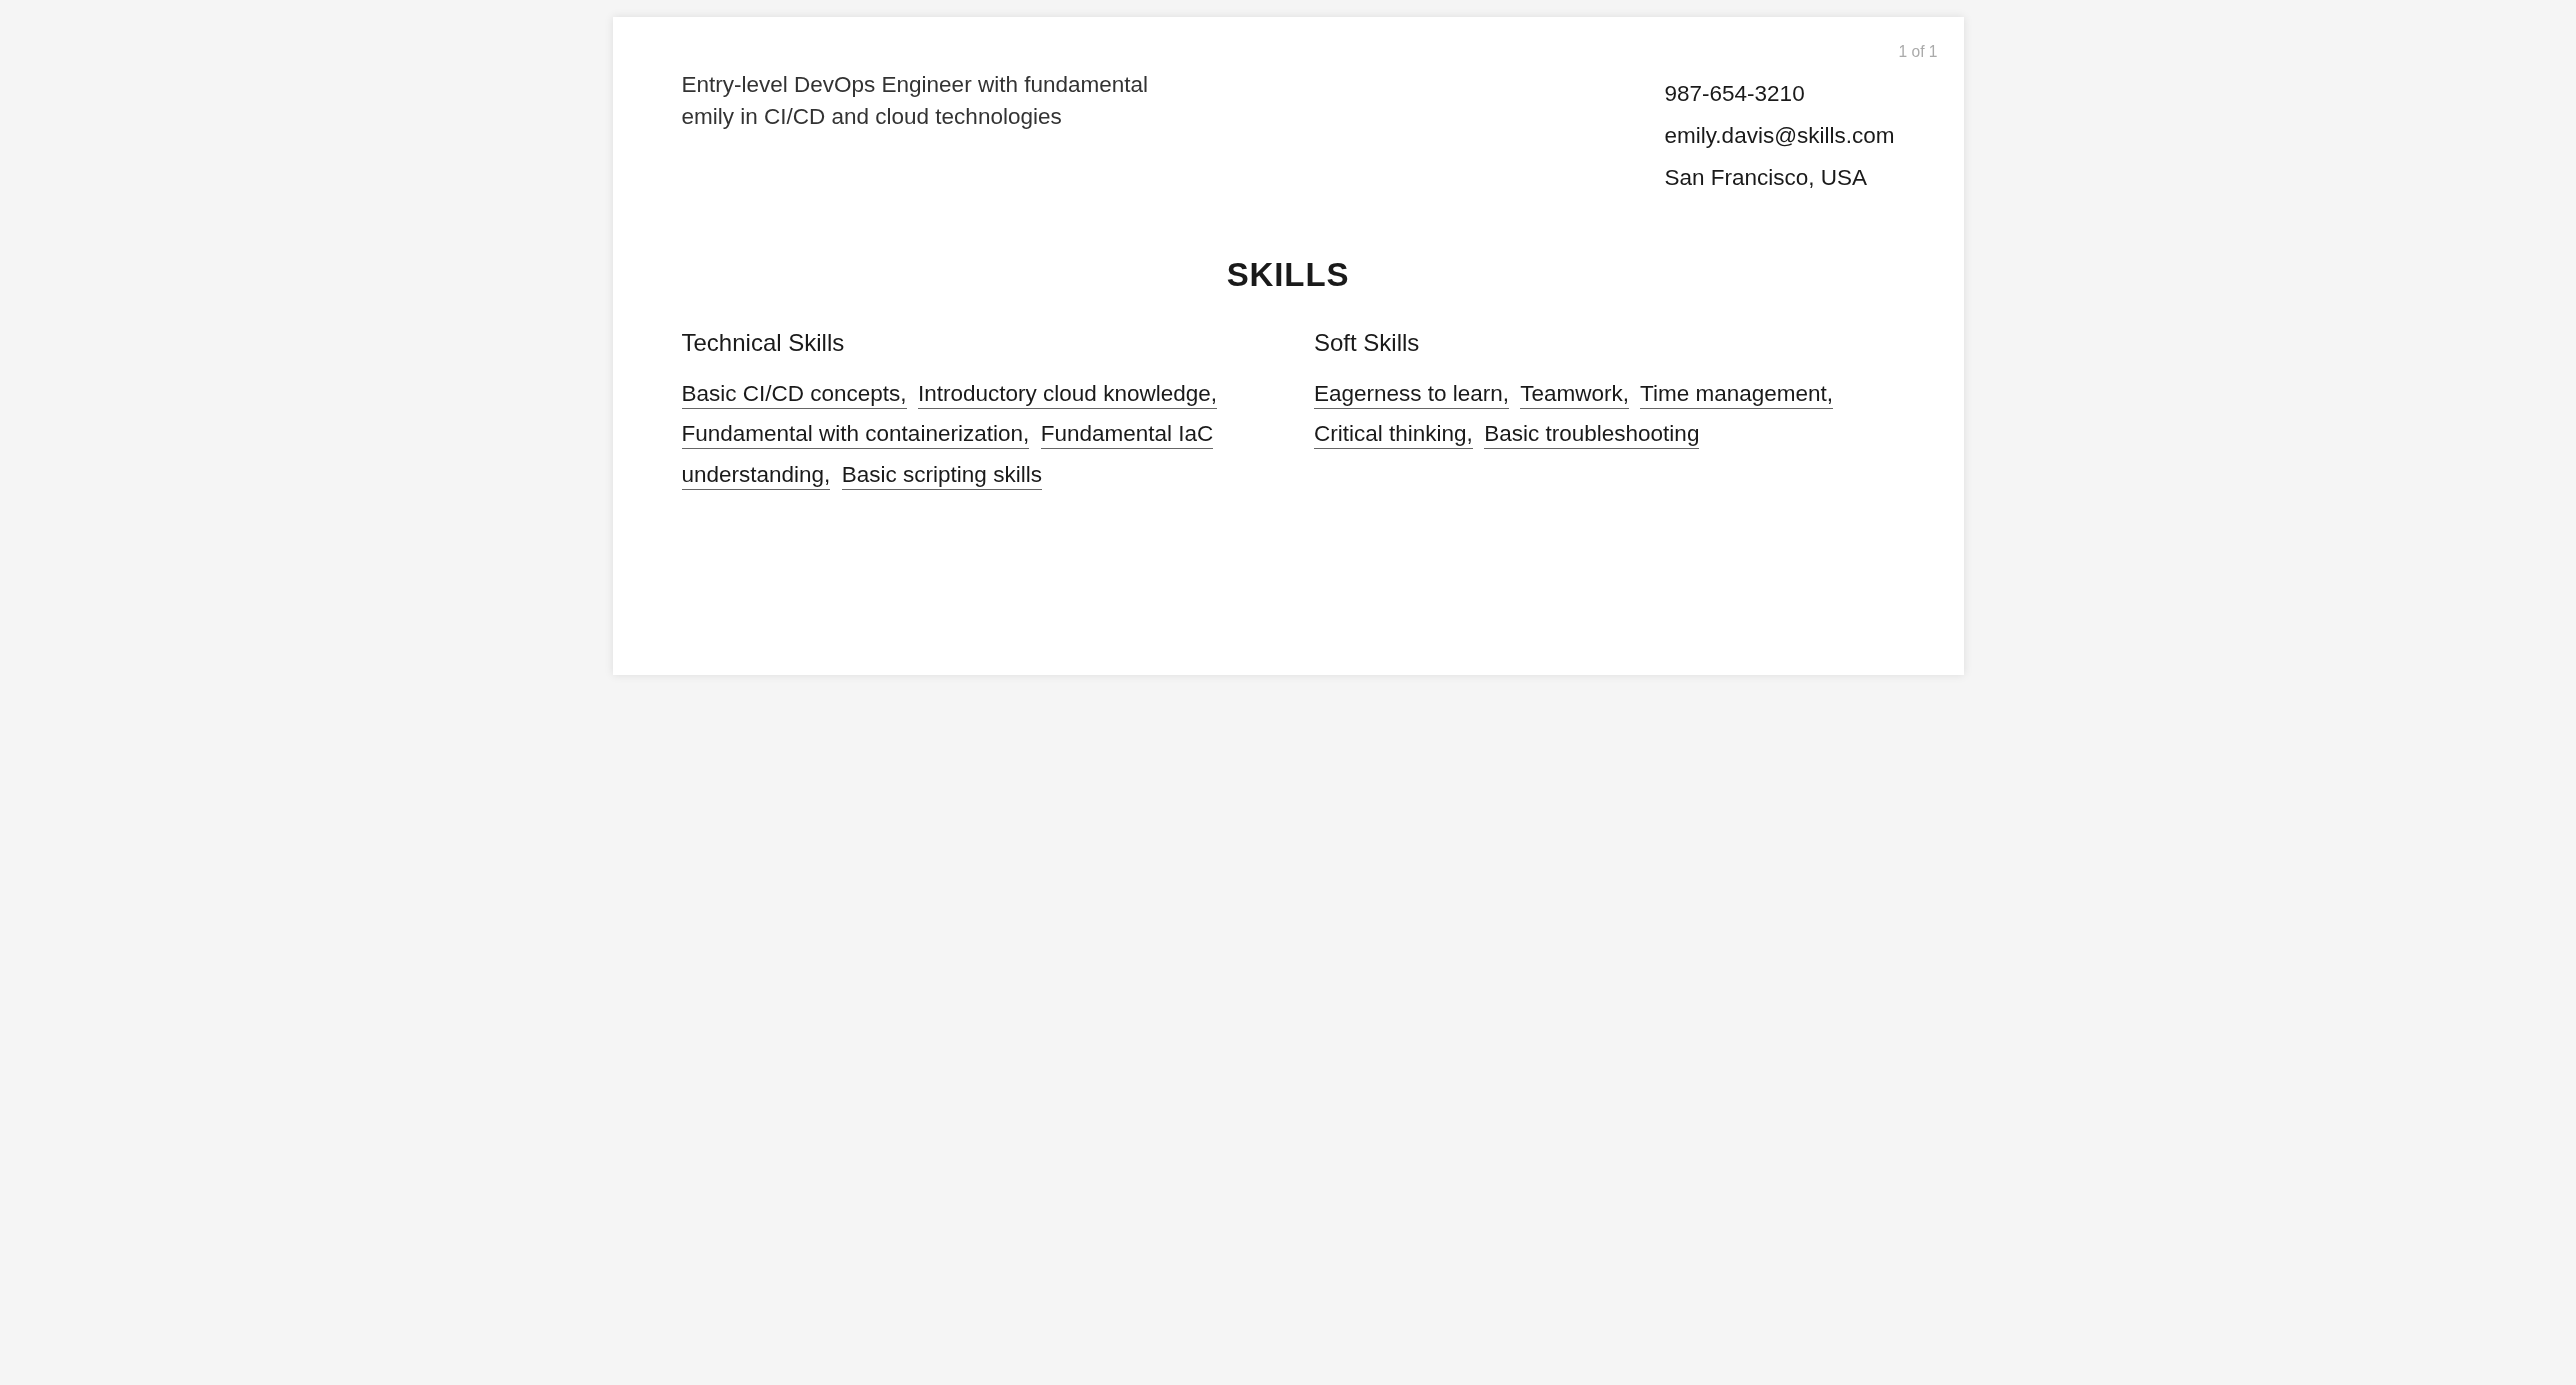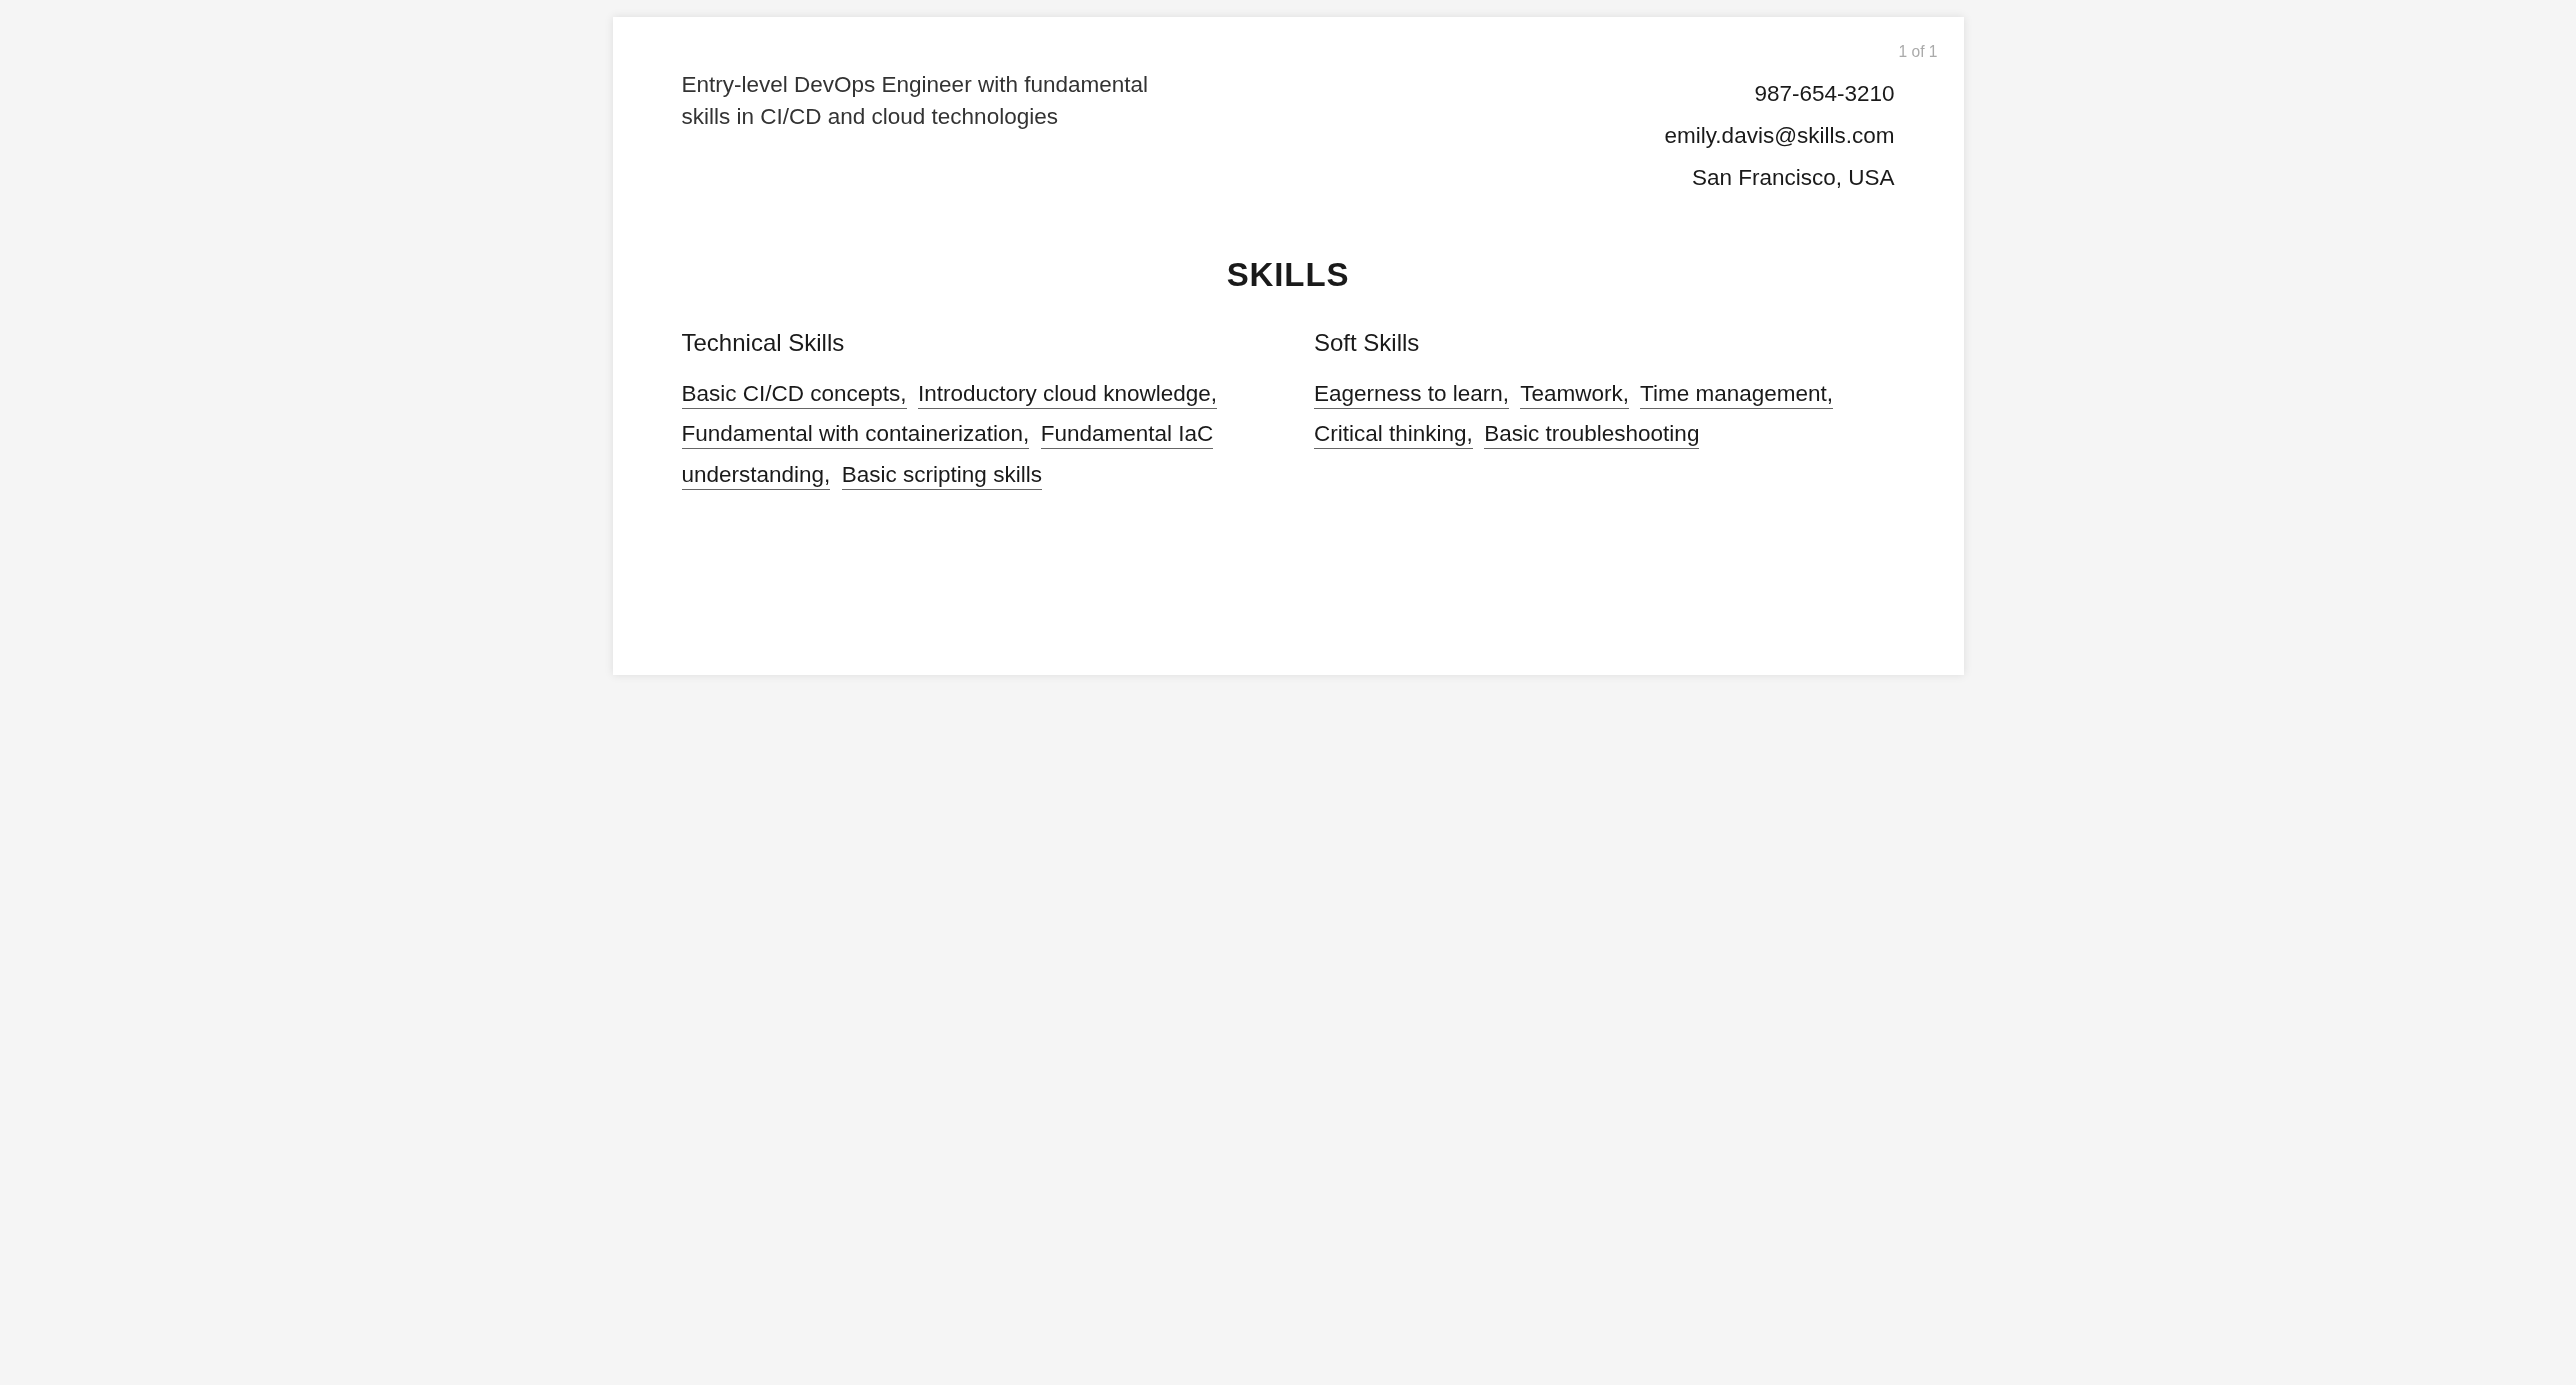--- a/index.html
+++ b/index.html
@@ -58,21 +58,21 @@
 
     .tagline {
       font-size: 22.5px;
       color: #333333;
       font-family: Arial, sans-serif;
       line-height: 1.4;
       max-width: 520px;
     }
 
     .header-right {
-      text-align: right;
+      text-align: left;
       padding-top: 8.7px;
     }
 
     .contact-item {
       font-size: 22.5px;
       color: #1a1a1a;
       font-family: Arial, sans-serif;
       margin-bottom: 10.4px;
       line-height: 1.4;
     }
@@ -125,21 +125,21 @@
   </style>
 </head>
 <body>
 
 <div class="page-container">
 
   <div class="page-number">1 of 1</div>
 
   <div class="header-section">
     <div class="header-left">
-      <p class="tagline">Entry-level DevOps Engineer with fundamental skills in CI/CD and cloud technologies</p>
+      <p class="tagline">Entry-level DevOps Engineer with fundamental emily in CI/CD and cloud technologies</p>
     </div>
     <div class="header-right">
       <div class="contact-item">987-654-3210</div>
       <div class="contact-item">emily.davis@skills.com</div>
       <div class="contact-item">San Francisco, USA</div>
     </div>
   </div>
 
   <div class="skills-section">
     <h2 class="section-heading">SKILLS</h2>

